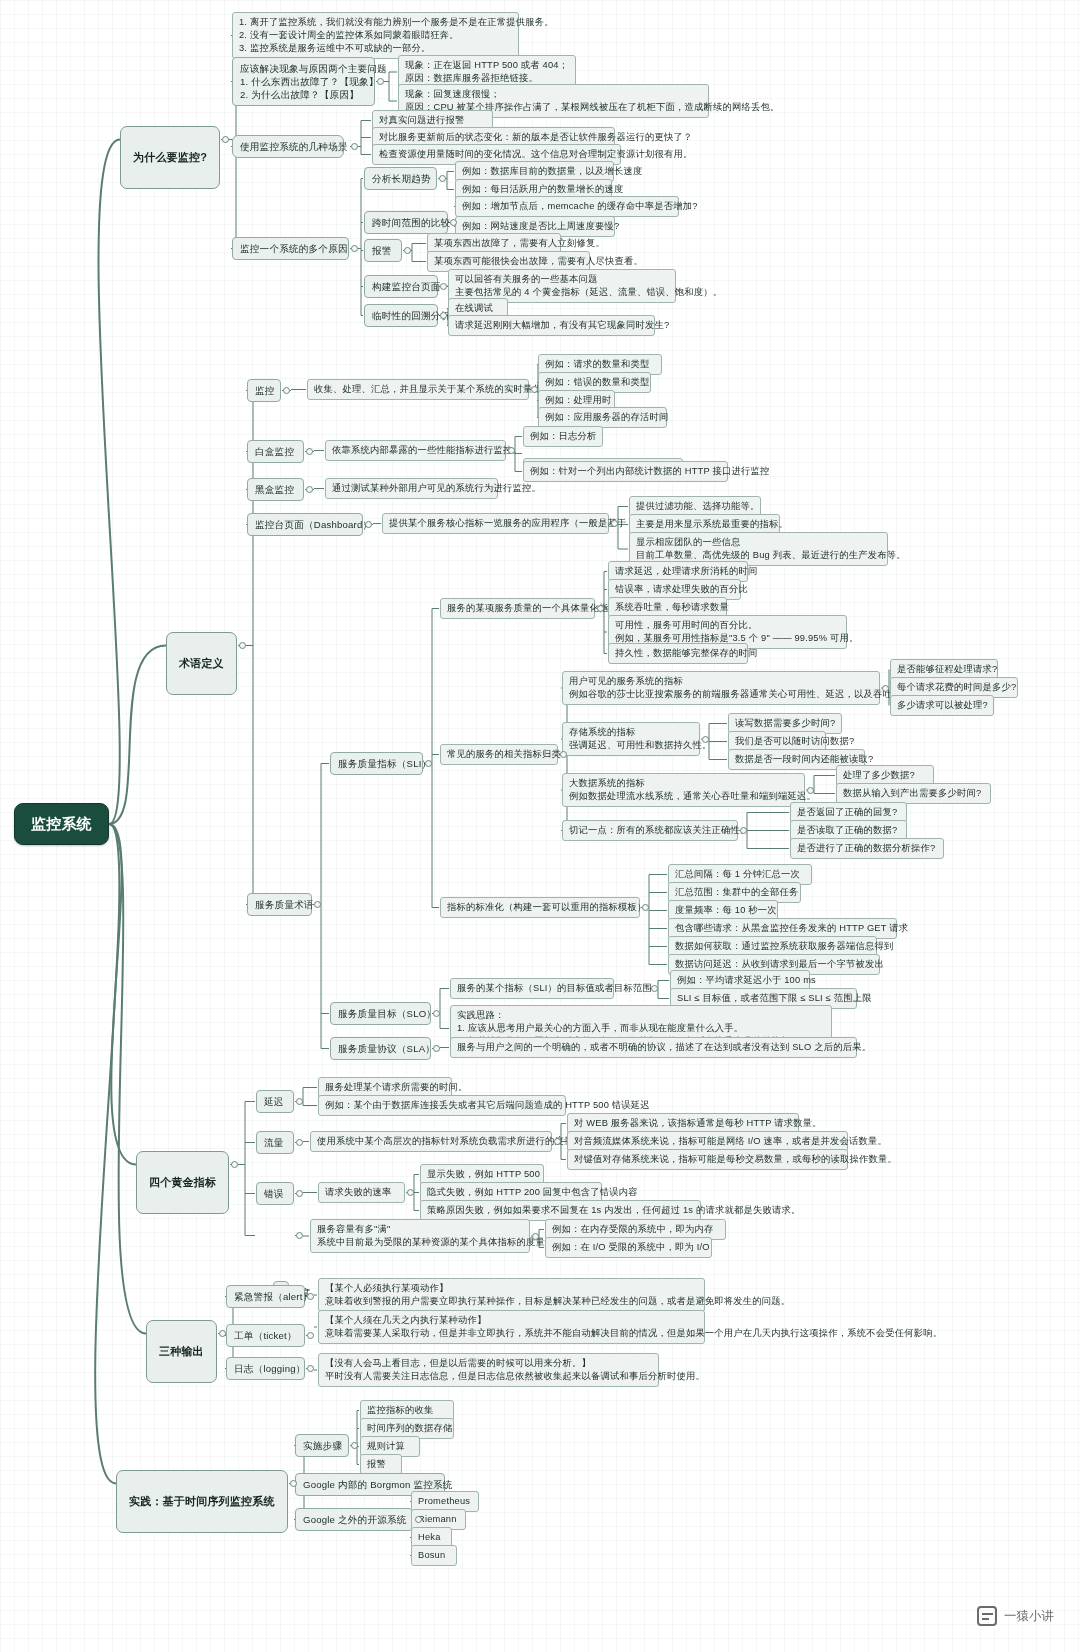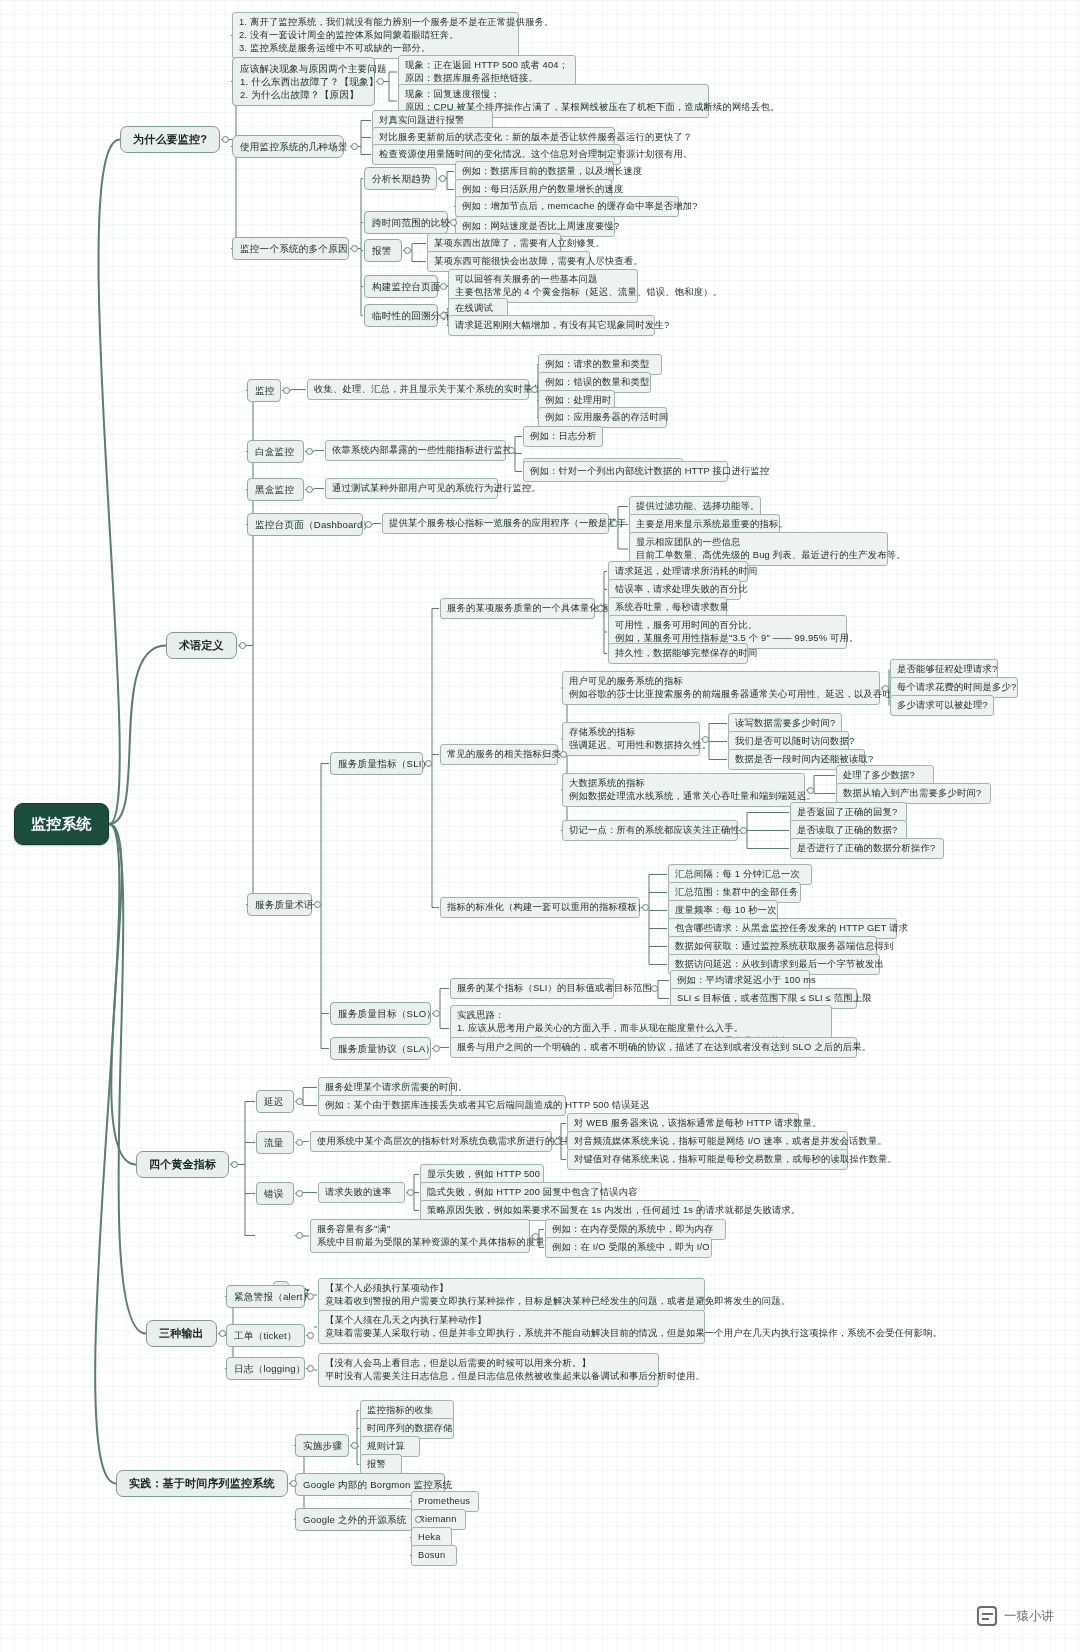--- a/index.html
+++ b/index.html
@@ -32,21 +32,21 @@
     padding:3px 6px;
     white-space:pre;
     letter-spacing:.2px;
   }
   .node.lvl1{
     background:#e9efed;
     border:1px solid #7e9a91;
     border-radius:7px;
     font-size:11px;
     line-height:15px;
-    padding:5px 12px;
+    padding:23px 12px;
     font-weight:bold;
     color:#16251f;
   }
   .node.root{
     background:#1b4d3e;
     border:1px solid #11392d;
     border-radius:9px;
     color:#ffffff;
     font-size:15px;
     line-height:20px;
@@ -355,21 +355,21 @@
 
 <div class="node lvl2" style="left:364px;top:211px;width:84px;">跨时间范围的比较</div>
 <div class="node" style="left:455px;top:196px;width:224px;">例如：增加节点后，memcache 的缓存命中率是否增加?</div>
 <div class="node" style="left:455px;top:216px;width:160px;">例如：网站速度是否比上周速度要慢?</div>
 
 <div class="node lvl2" style="left:364px;top:239px;width:38px;">报警</div>
 <div class="node" style="left:427px;top:233px;width:134px;">某项东西出故障了，需要有人立刻修复。</div>
 <div class="node" style="left:427px;top:251px;width:163px;">某项东西可能很快会出故障，需要有人尽快查看。</div>
 
 <div class="node lvl2" style="left:364px;top:275px;width:74px;">构建监控台页面</div>
-<div class="node" style="left:448px;top:269px;width:190px;padding-left:6px;">可以回答有关服务的一些基本问题
+<div class="node" style="left:448px;top:269px;width:228px;padding-left:6px;">可以回答有关服务的一些基本问题
 主要包括常见的 4 个黄金指标（延迟、流量、错误、饱和度）。</div>
 
 <div class="node lvl2" style="left:364px;top:304px;width:74px;">临时性的回溯分析</div>
 <div class="node" style="left:448px;top:298px;width:60px;">在线调试</div>
 <div class="node" style="left:448px;top:315px;width:207px;">请求延迟刚刚大幅增加，有没有其它现象同时发生?</div>
 
 <div class="node lvl2" style="left:247px;top:379px;width:34px;">监控</div>
 <div class="node" style="left:307px;top:379px;width:222px;">收集、处理、汇总，并且显示关于某个系统的实时量化数据。</div>
 <div class="node" style="left:538px;top:354px;width:124px;">例如：请求的数量和类型</div>
 <div class="node" style="left:538px;top:372px;width:113px;">例如：错误的数量和类型</div>
@@ -408,21 +408,21 @@
 
 <div class="node" style="left:562px;top:671px;width:318px;">用户可见的服务系统的指标
 例如谷歌的莎士比亚搜索服务的前端服务器通常关心可用性、延迟，以及吞吐量。</div>
 <div class="node" style="left:890px;top:659px;width:108px;">是否能够征程处理请求?</div>
 <div class="node" style="left:890px;top:677px;width:128px;">每个请求花费的时间是多少?</div>
 <div class="node" style="left:890px;top:695px;width:104px;">多少请求可以被处理?</div>
 
 <div class="node" style="left:562px;top:722px;width:138px;">存储系统的指标
 强调延迟、可用性和数据持久性。</div>
 <div class="node" style="left:728px;top:713px;width:114px;">读写数据需要多少时间?</div>
-<div class="node" style="left:728px;top:731px;width:121px;">我们是否可以随时访问数据?</div>
+<div class="node" style="left:728px;top:731px;width:98px;">我们是否可以随时访问数据?</div>
 <div class="node" style="left:728px;top:749px;width:137px;">数据是否一段时间内还能被读取?</div>
 
 <div class="node" style="left:562px;top:773px;width:243px;">大数据系统的指标
 例如数据处理流水线系统，通常关心吞吐量和端到端延迟。</div>
 <div class="node" style="left:836px;top:765px;width:98px;">处理了多少数据?</div>
 <div class="node" style="left:836px;top:783px;width:155px;">数据从输入到产出需要多少时间?</div>
 
 <div class="node" style="left:562px;top:820px;width:176px;">切记一点：所有的系统都应该关注正确性。</div>
 <div class="node" style="left:790px;top:802px;width:117px;">是否返回了正确的回复?</div>
 <div class="node" style="left:790px;top:820px;width:117px;">是否读取了正确的数据?</div>

